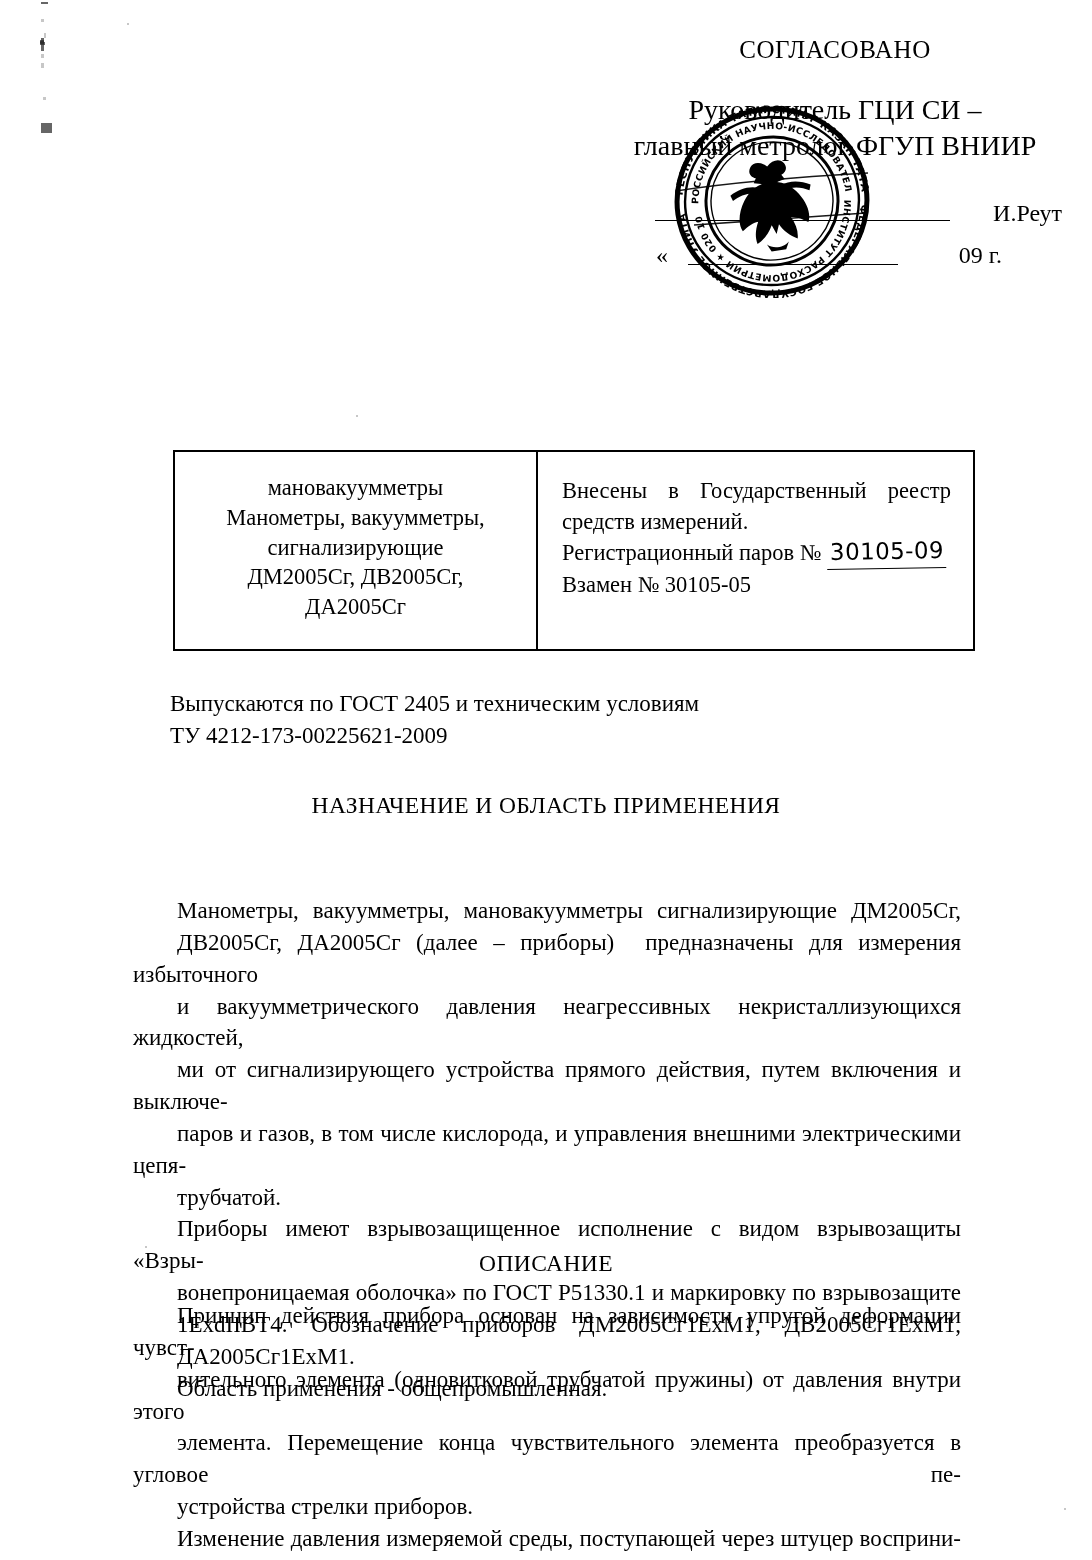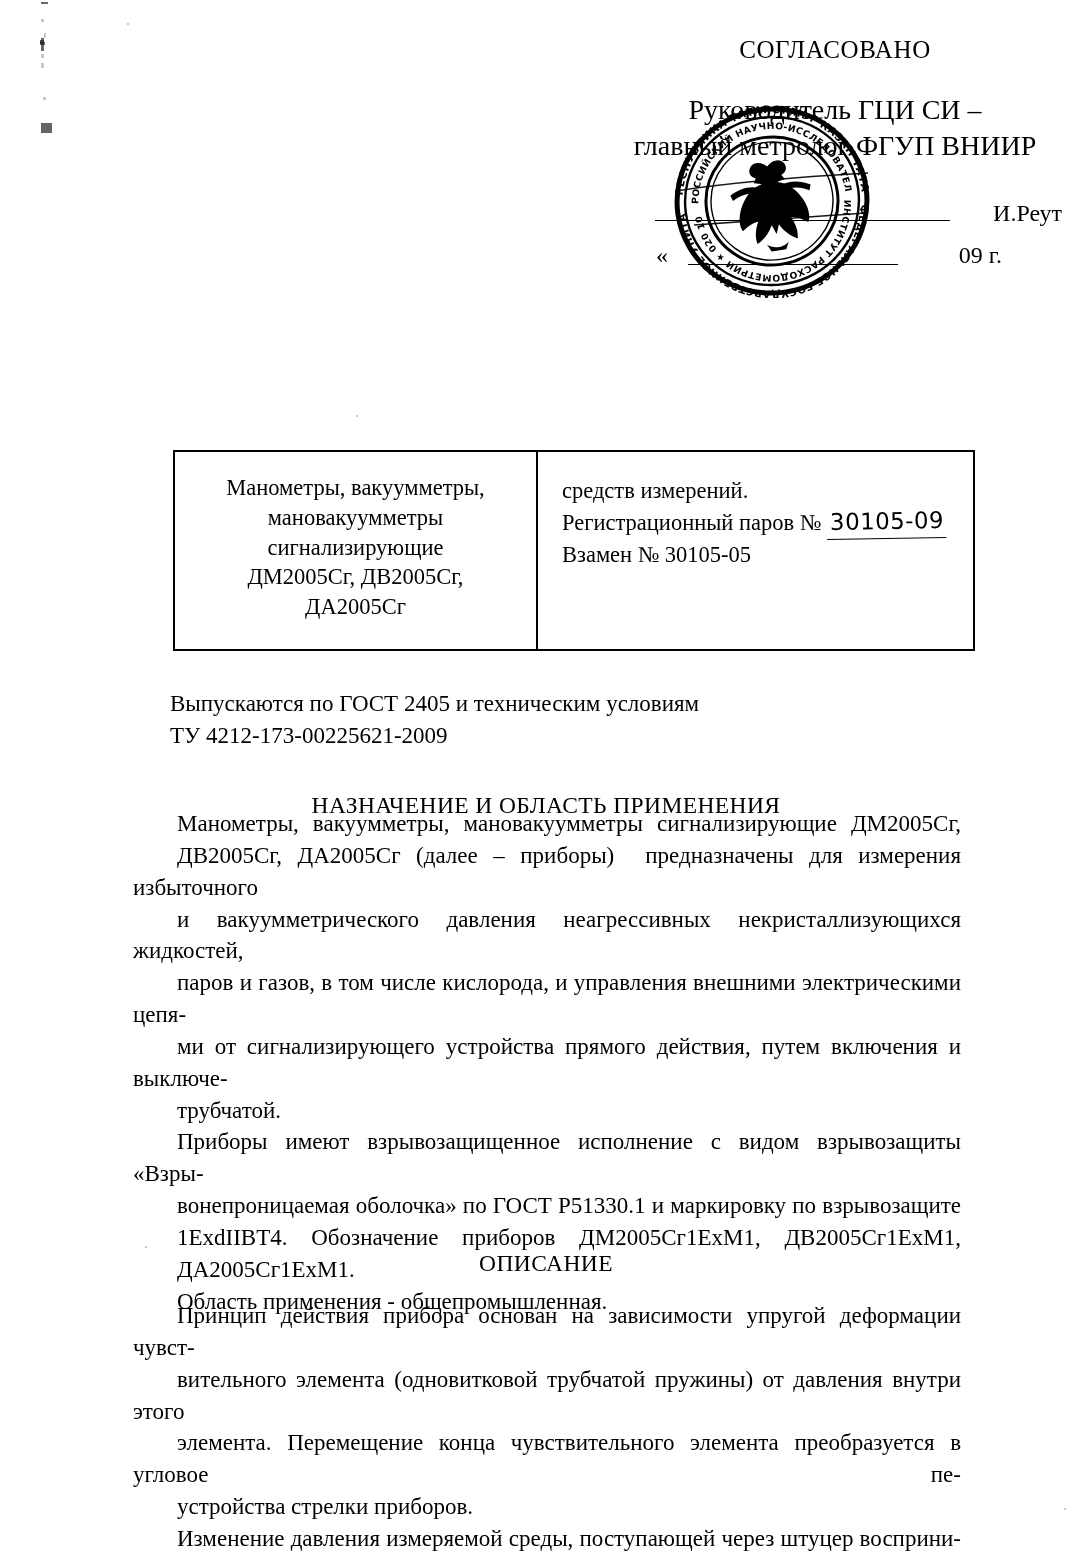--- a/index.html
+++ b/index.html
@@ -187,21 +187,21 @@
   #heading-description { top: 1250px; }
 
   .body-block {
     position: absolute;
     left: 133px;
     width: 828px;
     font-size: 23px;
     line-height: 1.385;
     text-align: justify;
   }
-  #block-purpose { top: 808px; }
+  #block-purpose { top: 895px; }
   #block-description { top: 1300px; }
 
   .para {
     margin: 0;
     text-indent: 44px;
     text-align: justify;
   }
 
   
   .jline {
@@ -300,28 +300,29 @@
       <g stroke="#000" fill="none" stroke-width="1.6" opacity=".9">
         <path d="M8,88 C 60,80 130,74 200,70"></path>
         <path d="M26,122 C 80,118 140,114 198,110"></path>
       </g>
     </svg>
   </div>
 
   <div class="registry-table">
     <div class="rt-cell-left">
       <div class="rt-left-text">
+        <div>мановакуумметры</div>
         <div>Манометры, вакуумметры,</div>
-        <div>мановакуумметры</div>
         <div>сигнализирующие</div>
         <div>ДМ2005Сг, ДВ2005Сг,</div>
         <div>ДА2005Сг</div>
       </div>
     </div>
     <div class="rt-cell-right">
+      <div class="rt-line just">Внесены в Государственный реестр</div>
       <div class="rt-line">средств измерений.</div>
       <div class="rt-line">
         <span>Регистрационный паров №</span>
         <span class="reg-number-wrap"><span class="reg-number">30105-09</span></span>
       </div>
       <div class="rt-line">Взамен № 30105-05</div>
     </div>
   </div>
 
   <div class="gost-block">
@@ -329,22 +330,22 @@
     <div>ТУ 4212-173-00225621-2009</div>
   </div>
 
   <div class="heading" id="heading-purpose">НАЗНАЧЕНИЕ И ОБЛАСТЬ ПРИМЕНЕНИЯ</div>
 
   <div class="body-block" id="block-purpose">
     <p class="para">
       <span class="jline indent">Манометры, вакуумметры, мановакуумметры сигнализирующие ДМ2005Сг,</span>
       <span class="jline">ДВ2005Сг, ДА2005Сг (далее – приборы)  предназначены для измерения избыточного</span>
       <span class="jline">и вакуумметрического давления неагрессивных некристаллизующихся жидкостей,</span>
+      <span class="jline">ми от сигнализирующего устройства прямого действия, путем включения и выключе-</span>
       <span class="jline">паров и газов, в том числе кислорода, и управления внешними электрическими цепя-</span>
-      <span class="jline">ми от сигнализирующего устройства прямого действия, путем включения и выключе-</span>
       <span class="jline free">трубчатой.</span>
     </p>
     <p class="para">
       <span class="jline indent">Приборы имеют взрывозащищенное исполнение с видом взрывозащиты «Взры-</span>
       <span class="jline">вонепроницаемая оболочка» по ГОСТ Р51330.1 и маркировку по взрывозащите</span>
       <span class="jline">1ExdIIBT4.    Обозначение    приборов    ДМ2005Сг1ExM1,    ДВ2005Сг1ExM1,</span>
       <span class="jline free">ДА2005Сг1ExM1.</span>
     </p>
     <p class="para">
       <span class="jline indent free">Область применения - общепромышленная.</span>

